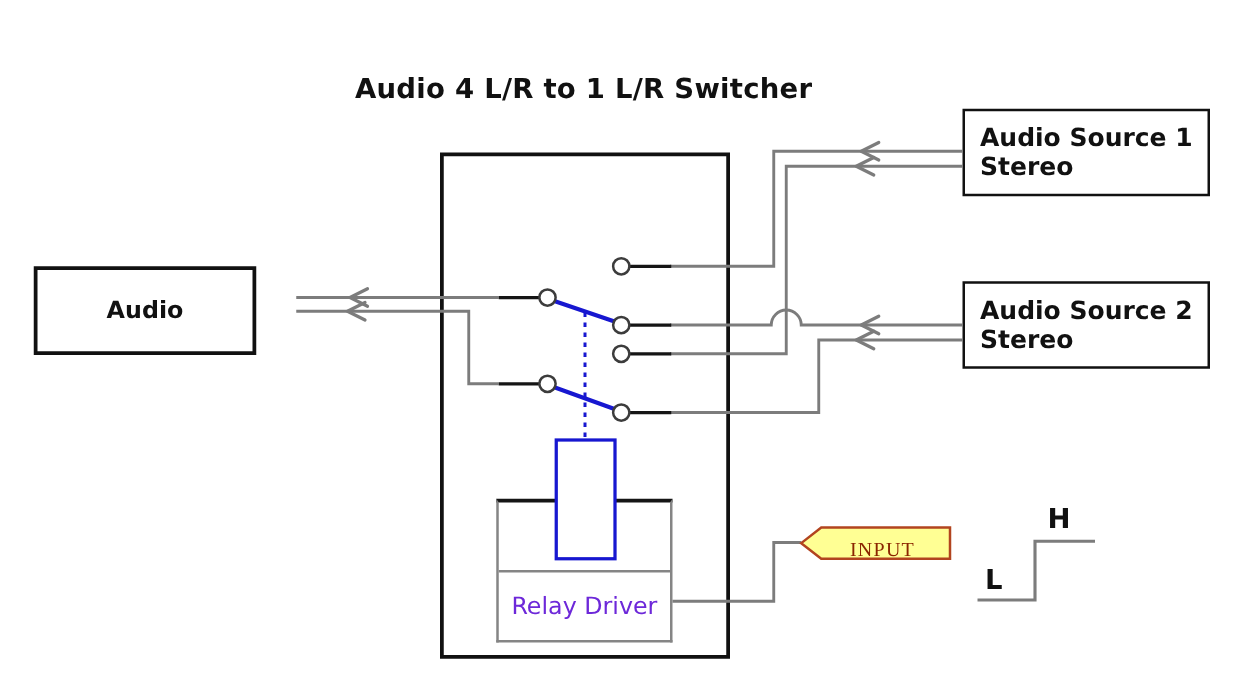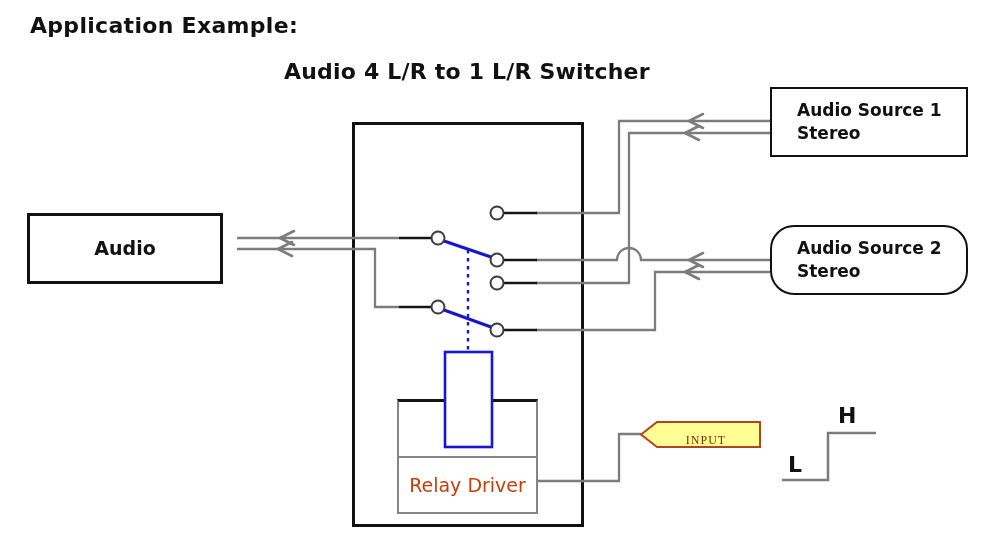--- a/index.html
+++ b/index.html
@@ -12,75 +12,74 @@
   .title {
     position:absolute; left:30px; top:13px;
     font-size:22px; font-weight:bold; letter-spacing:0.3px; white-space:nowrap;
   }
   .subtitle {
     position:absolute; left:284px; top:59px;
     font-size:22px; font-weight:bold; letter-spacing:0.2px; white-space:nowrap;
   }
   .box { position:absolute; background:#fff; box-sizing:border-box; font-weight:bold; }
   .ap-box {
-    left:27px; top:213px; width:196px; height:71px;
+    left:27px; top:213px; width:178px; height:71px;
     border:3px solid var(--box-border,#111);
     display:flex; flex-direction:column; justify-content:center; align-items:center;
     font-size:19px; line-height:23px;gap:32px;
   }
   .src-box {
     width:198px; height:70px;
     border:2.5px solid var(--box-border,#111);
-    padding-left:25px;
+    padding-left:12px;
     display:flex; flex-direction:column; justify-content:center;
-    font-size:17px; line-height:23px; white-space:nowrap;
+    font-size:20px; line-height:23px; white-space:nowrap;
   }
   .src1 { left:770px; top:87px; }
-  .src2 { left:770px; top:225px;border-radius:24px; }
+  .src2 { left:770px; top:225px; }
   .switcher-box {
     position:absolute; left:352px; top:122px; width:232px; height:405px;
     border:3px solid var(--box-border,#111); box-sizing:border-box; background:transparent;
   }
   .relay-box {
     position:absolute; left:397px; top:399px; width:141px; height:115px;
     border:2px solid var(--relay-border,#858585);
     border-top:3px solid var(--stub,#151515);
     box-sizing:border-box; background:#fff;
     display:flex; flex-direction:column;
   }
   .relay-top { height:54px; border-bottom:2px solid var(--relay-border,#858585); }
   .relay-label {
     flex:1; display:flex; align-items:center; justify-content:center;
-    font-size:19px; font-weight:normal; color:#c2410c; white-space:nowrap;
+    font-size:19px; font-weight:normal; color:#6d28d9; white-space:nowrap;
   }
   svg.wires { position:absolute; left:0; top:0; pointer-events:none; }
   .wire  { stroke:var(--wire,#7c7c7c); stroke-width:2.3; fill:none; }
   .step  { stroke-width:2.5; }
   .stub  { stroke:var(--stub,#151515); stroke-width:2.6; fill:none; }
   .chev  { stroke:var(--wire,#7c7c7c); stroke-width:2.6; fill:none; stroke-linecap:round; stroke-linejoin:round; }
   .arm   { stroke:var(--blue,#1717d0); stroke-width:3.2; fill:none; stroke-linecap:round; }
   .dash  { stroke:var(--blue,#1717d0); stroke-width:2.4; fill:none; stroke-dasharray:3.5 4.5; }
   .contact { stroke:#3c3c3c; stroke-width:2; fill:#fff; }
   .coil  { stroke:var(--blue,#1717d0); stroke-width:2.6; fill:#fff; }
   .banner{ fill:var(--input-fill,#ffff94); stroke:var(--input-border,#b2441f); stroke-width:2; }
   .input-label {
     position:absolute; left:652px; top:423px; width:108px; height:35px;
     display:flex; align-items:center; justify-content:center;
     font-family:"Liberation Serif", "DejaVu Serif", serif;
-    font-size:12px; letter-spacing:1px; color:var(--input-text,#8b2500);
+    font-size:16px; letter-spacing:1px; color:var(--input-text,#8b2500);
   }
   .h-label { position:absolute; left:838px; top:403px; font-size:22px; font-weight:bold; }
   .l-label { position:absolute; left:788px; top:452px; font-size:22px; font-weight:bold; }
 </style>
 </head>
 <body>
 
 <div class="canvas">
 
-  <div class="title">Application Example:</div>
   <div class="subtitle">Audio 4 L/R to 1 L/R Switcher</div>
 
   <div class="box ap-box">
     <div>Audio</div>
   </div>
 
   <div class="box src-box src1">
     <div>Audio Source 1</div>
     <div>Stereo</div>
   </div>

